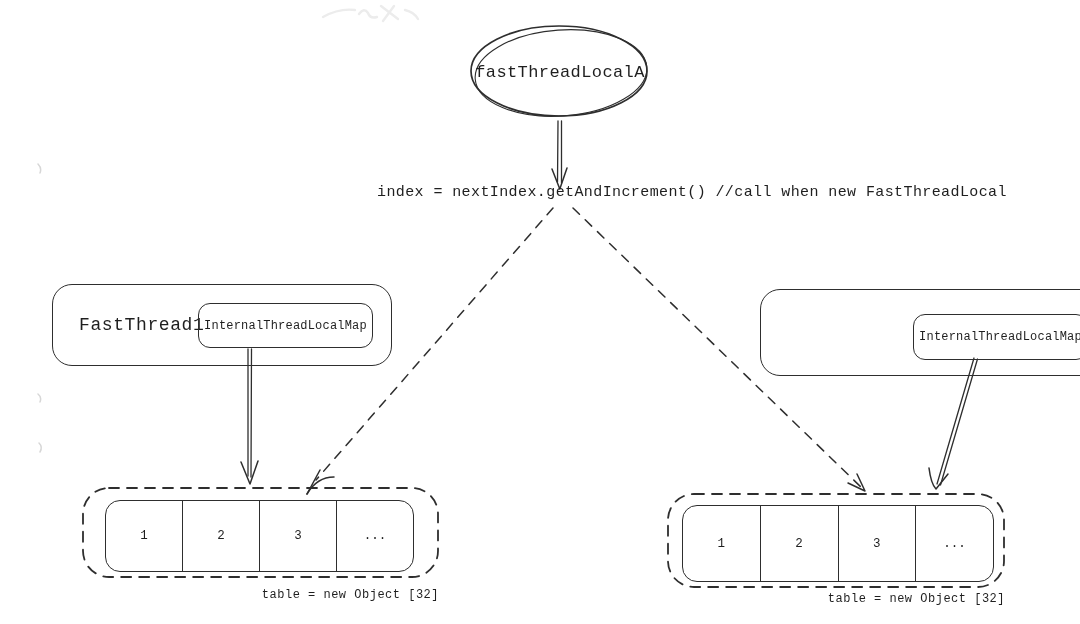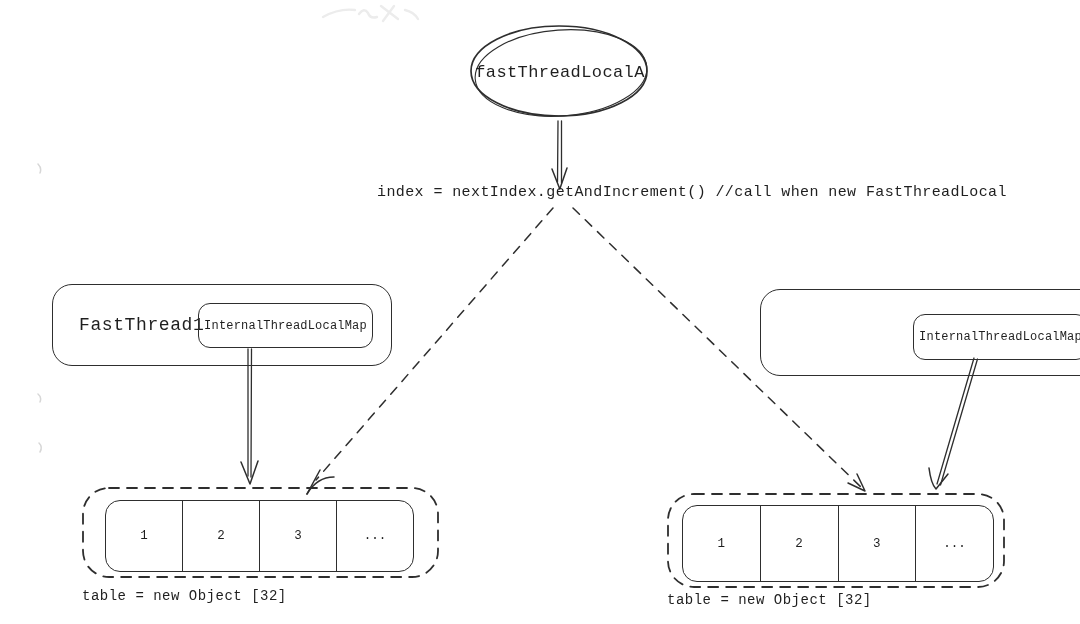--- a/index.html
+++ b/index.html
@@ -68,21 +68,21 @@
   .array-inner.a2{left:645px;top:505px;width:310px;height:75px;}
   .cell{
     flex:1;
     display:flex;align-items:center;justify-content:center;
     font-size:12.5px;
     border-right:1.6px solid var(--stroke);
   }
   .cell:last-child{border-right:none;}
 
   .caption{
-    position:absolute;text-align:left;font-size:14px;letter-spacing:.5px;
+    position:absolute;text-align:right;font-size:12px;letter-spacing:.5px;
   }
   .caption.c1{left:45px;top:588px;width:357px;}
   .caption.c2{left:630px;top:592px;width:338px;}
 
   svg .ink{stroke:var(--stroke);fill:none;stroke-linecap:round;stroke-linejoin:round;}
   svg .faint{stroke:#ececec;fill:none;stroke-linecap:round;}
   svg .edge-mark{stroke:#d7d7d7;fill:none;stroke-linecap:round;}
 </style>
 </head>
 <body>

